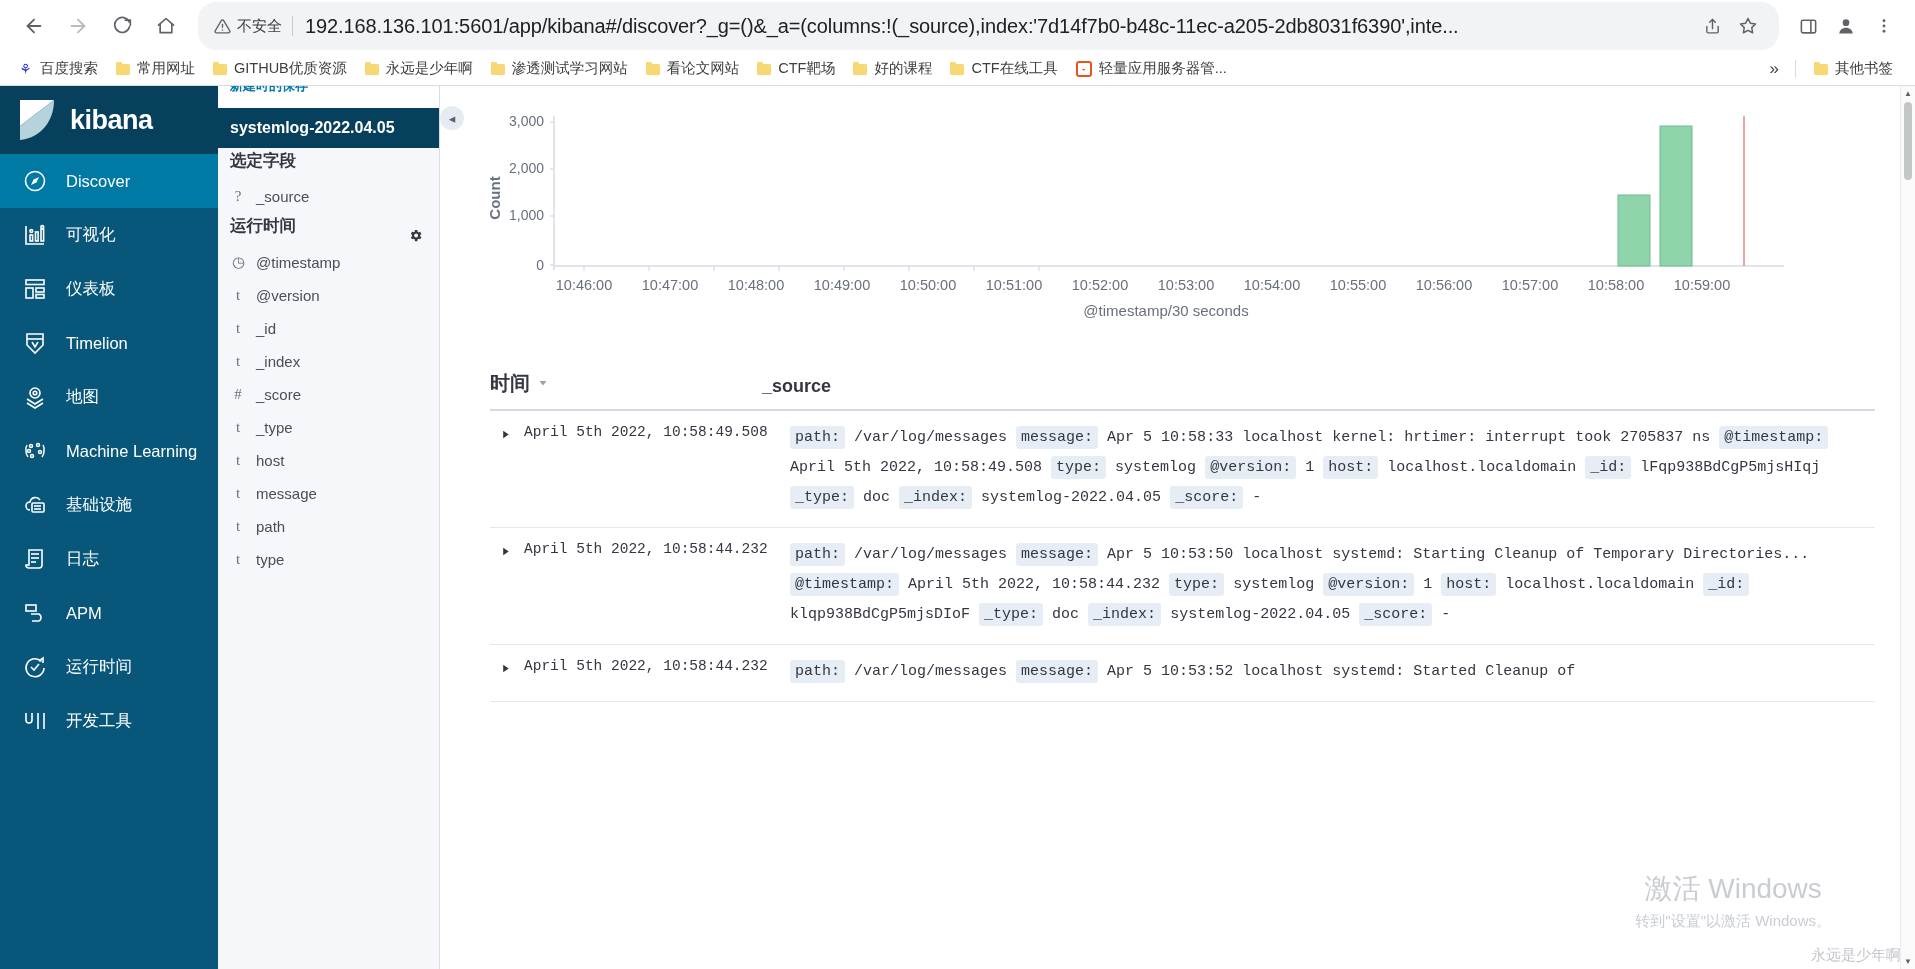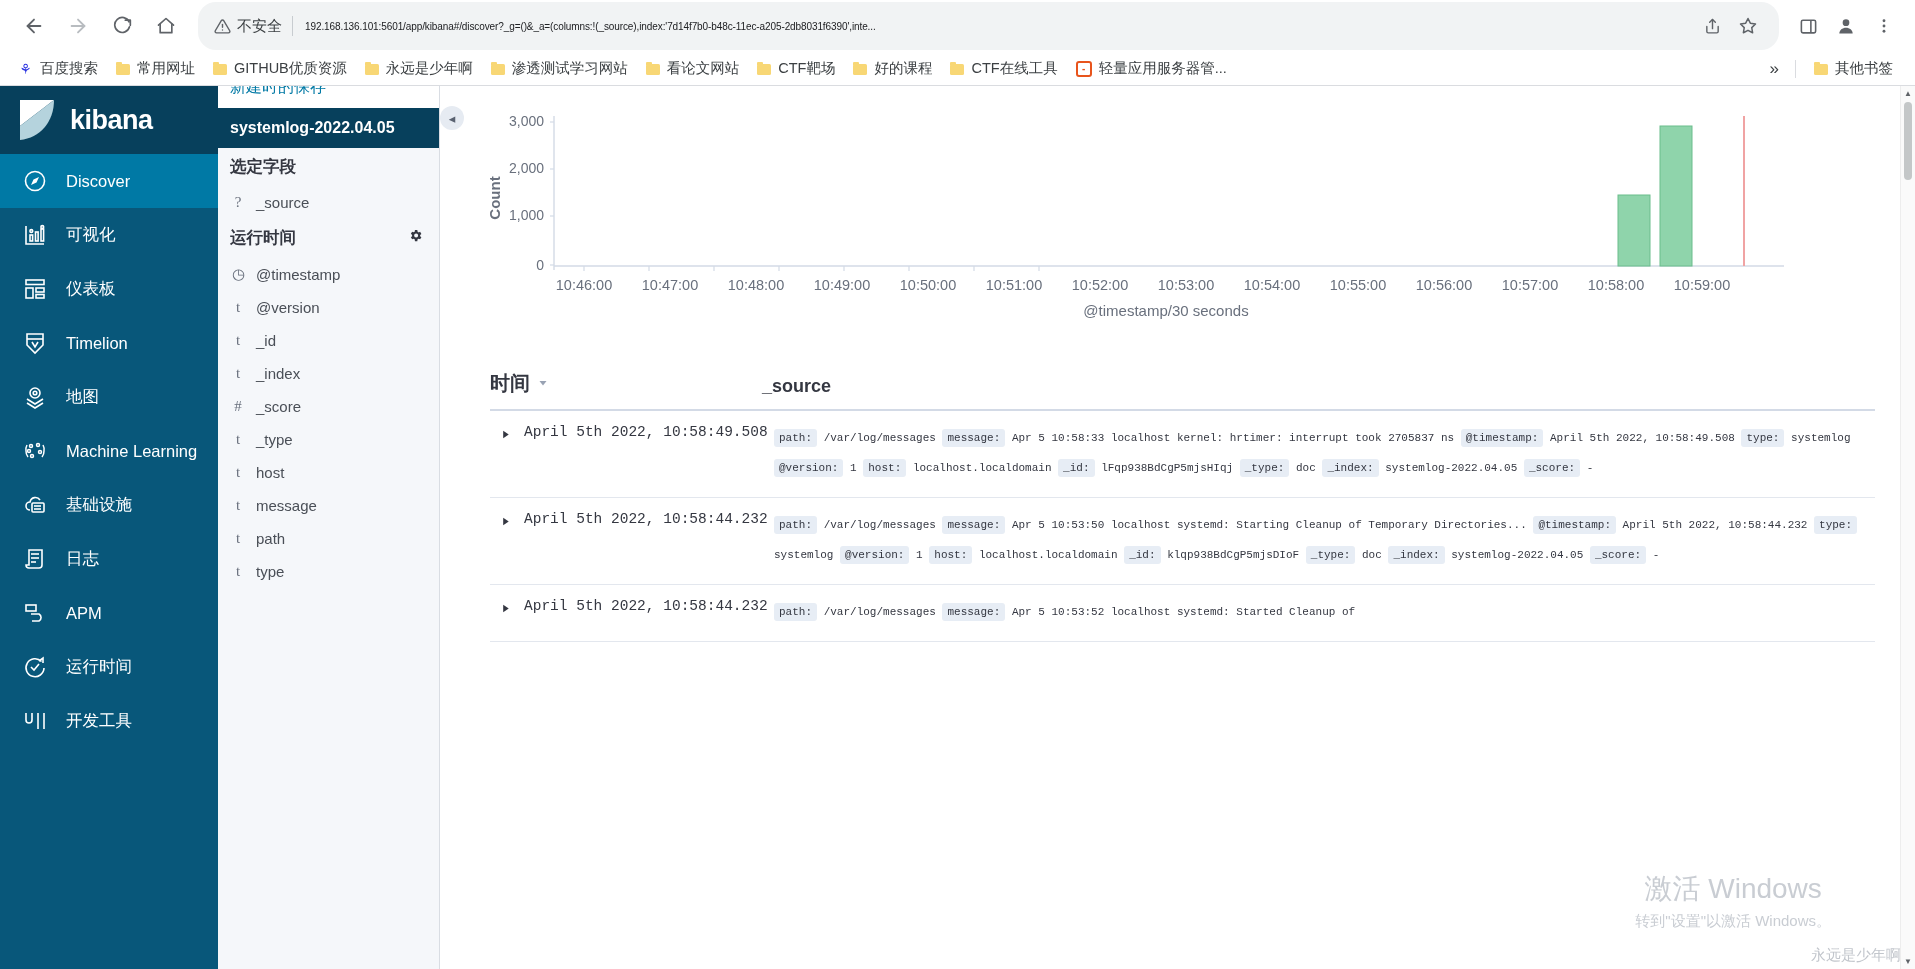--- a/index.html
+++ b/index.html
@@ -40,21 +40,21 @@
     margin: 0 8px;
     min-width: 0;
   }
   .warn-icon { color:#5f6368; display:flex; align-items:center; margin-right:6px;}
   .insecure-text {
     font-size: 15px; color: #3c4043; white-space: nowrap;
     margin-right: 10px;
   }
   .omni-sep { width:1px; height:20px; background:#c8ccd0; margin-right: 12px; flex:0 0 1px; }
   .url-text {
-    font-size: 10px; color: #202124;
+    font-size: 20px; color: #202124;
     white-space: nowrap; overflow: hidden; text-overflow: ellipsis;
     flex: 1 1 auto; letter-spacing: -0.1px;
   }
   .omni-right { display:flex; align-items:center; gap:2px; margin-left: 8px; }
   .icon-btn {
     width: 34px; height: 34px; display:flex; align-items:center; justify-content:center;
     color:#5f6368; border-radius:50%; flex:0 0 auto;
   }
 
   
@@ -138,29 +138,29 @@
     position: relative;
     overflow: hidden;
   }
   .fields-topbar {
     height: 22px;
     background:#fff;
     display:flex; align-items:flex-start;
     padding-left: 12px;
     overflow:hidden;
   }
-  .fields-topbar span { font-size: 16px; color:#0079a5; position:relative; top:-9px;}
+  .fields-topbar span { font-size: 13px; color:#0079a5; position:relative; top:-9px;font-weight:bold;}
   .idx-header {
     height: 40px; background:#07405c; color:#fff;
     display:flex; align-items:center; padding-left:12px;
     font-size:16px; font-weight:bold;
   }
   .fgroup-title {
     font-size: 16.5px; font-weight: bold; color:#343741;
-    padding: 8px 0 8px 12px;
+    padding: 2px 0 8px 12px;
   }
   .field-row {
     display:flex; align-items:center; gap:12px;
     padding: 8px 0 8px 14px;
     font-size: 15px; color:#69707d;
   }
   .ftype {
     width:12px; flex:0 0 12px; text-align:center;
     font-family:"Liberation Serif", serif; font-size:15px; color:#69707d;
   }
@@ -237,23 +237,24 @@
   .expand-cell { width: 34px; flex:0 0 34px; padding-top:3px; padding-left:10px; }
   .time-cell {
     width: 250px; flex: 0 0 250px;
     font-family: "Liberation Mono", monospace;
     font-size: 14.5px; color:#343741;
     padding-top: 1px;
   }
   .src-cell {
     flex: 1 1 auto;
     font-family: "Liberation Mono", monospace;
-    font-size: 11px; color:#343741;
+    font-size: 15px; color:#343741;
     line-height: 30px;
     word-break: break-word;
+    margin-left: 16px;
   }
   .fkey {
     background:#e7edf5; color:#343741;
     padding: 3px 5px; border-radius:3px;
     font-weight: normal;
   }
   .fval { color:#343741; }
 
   
   .watermark {

